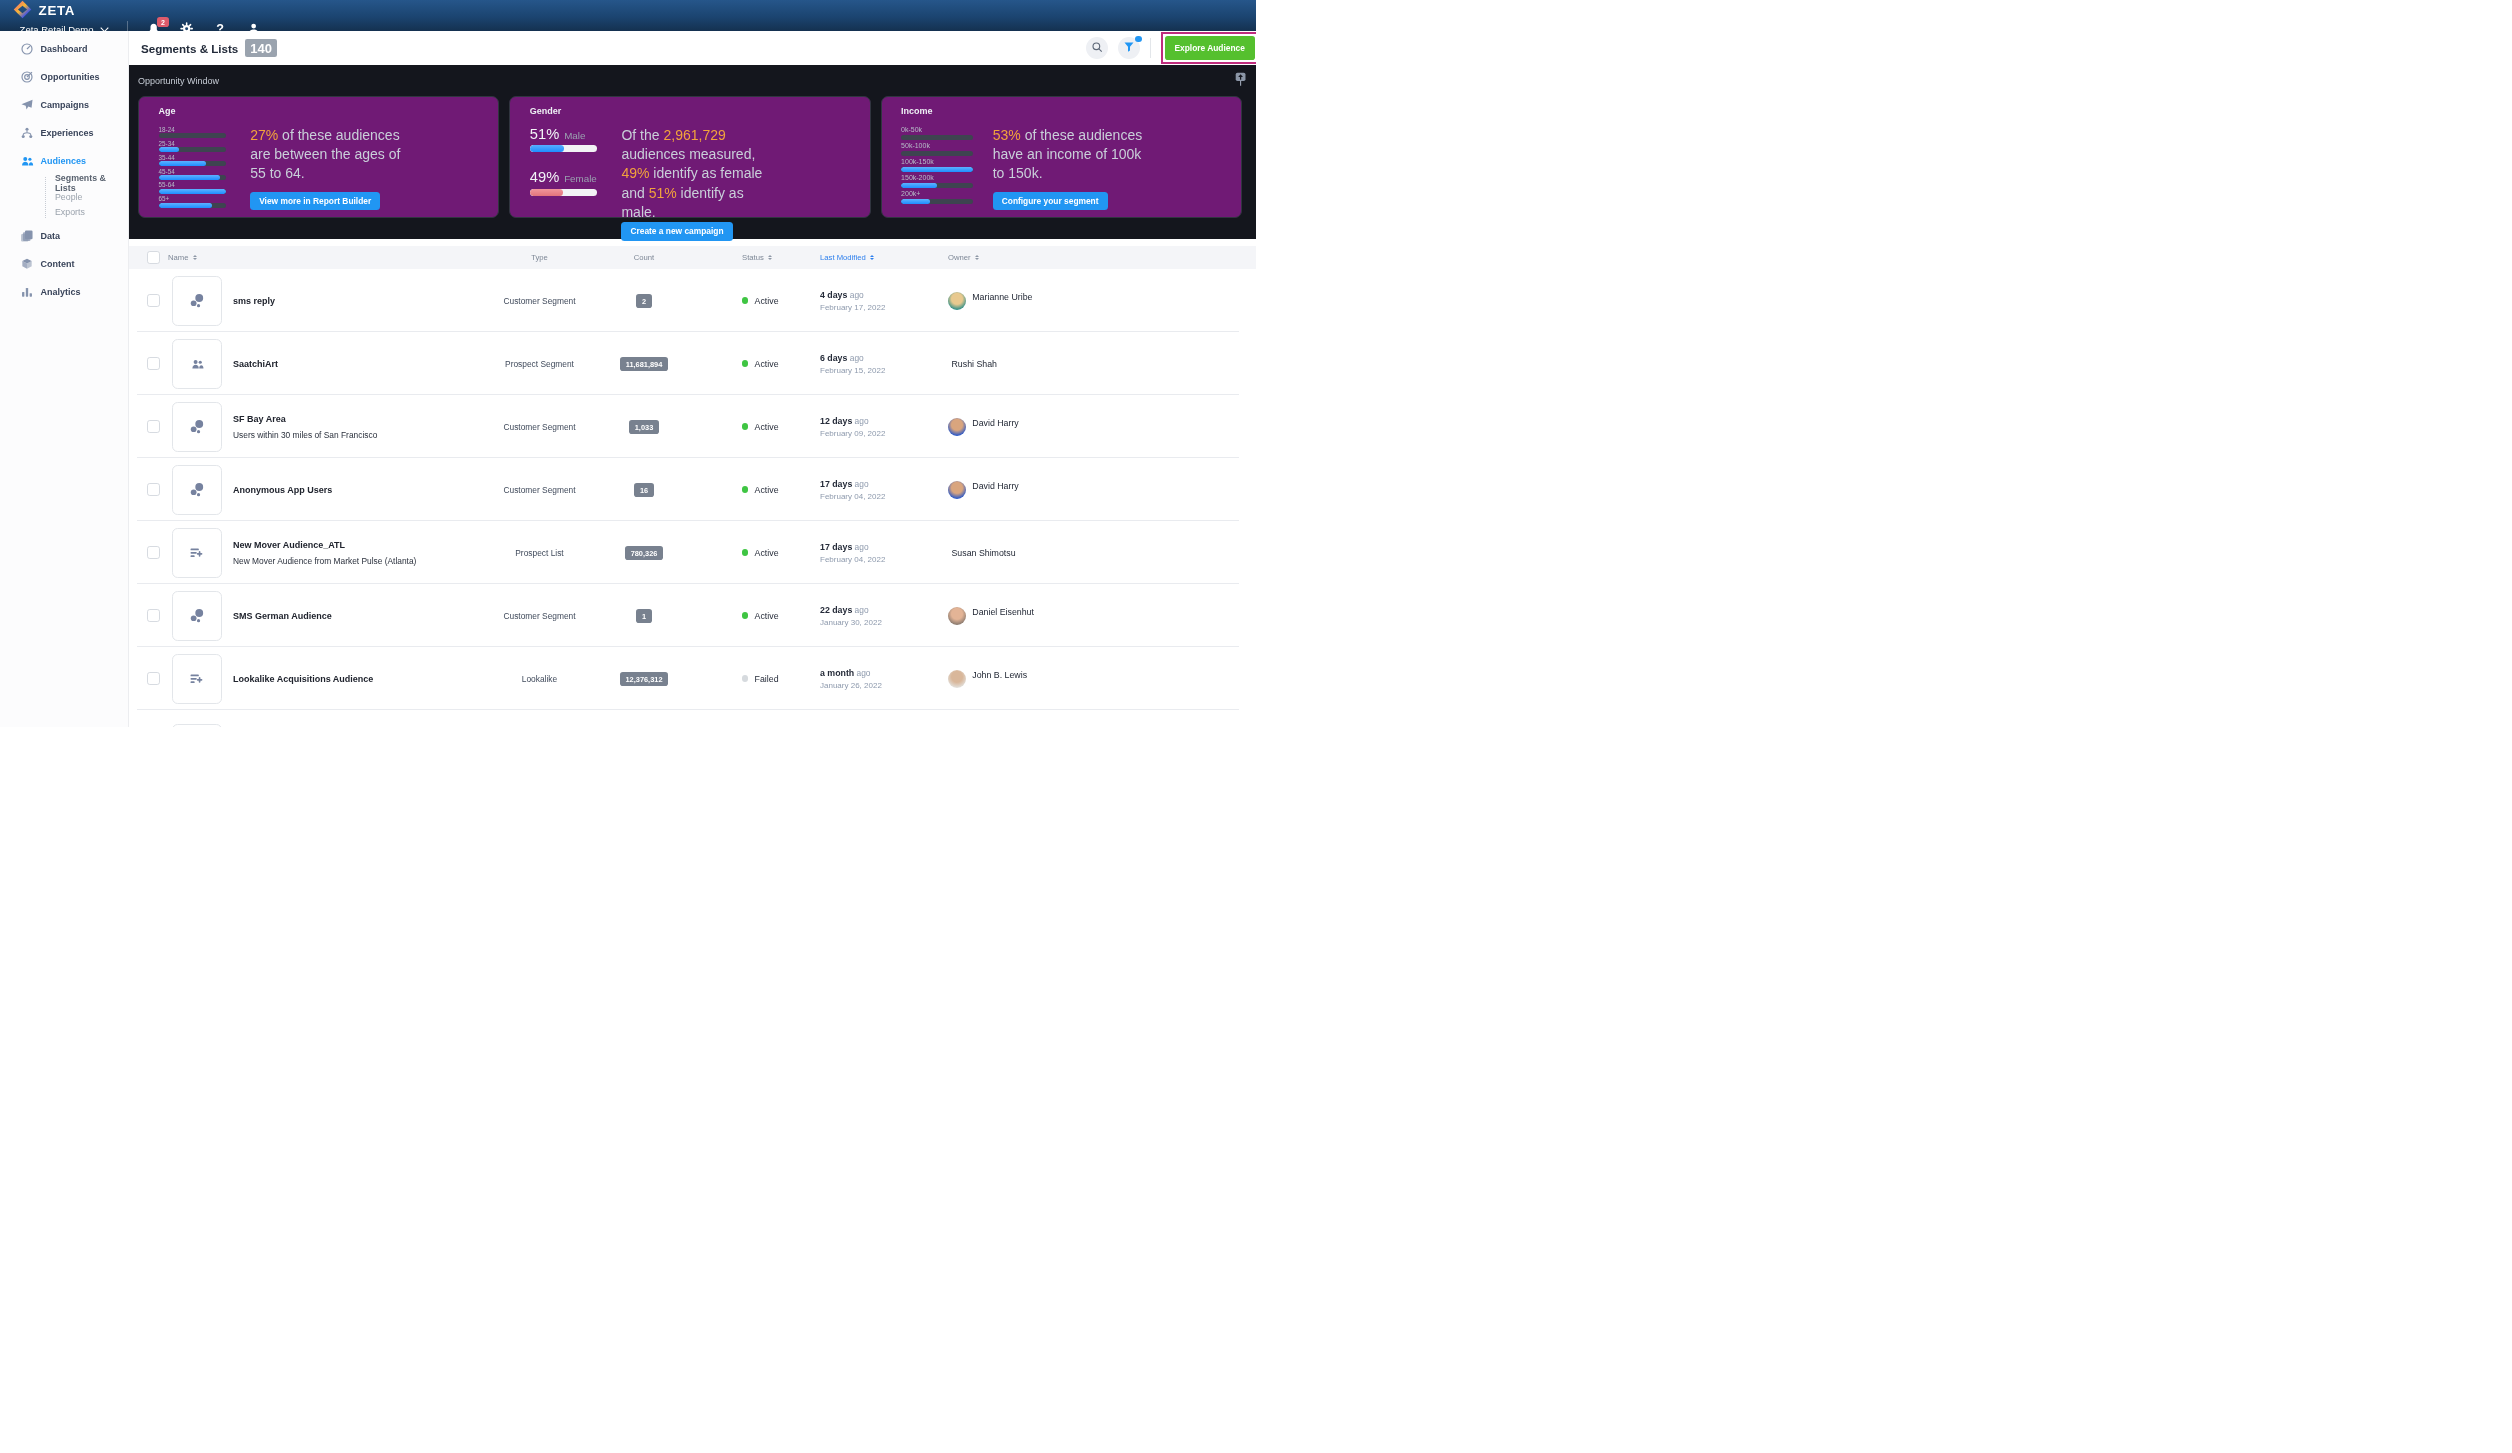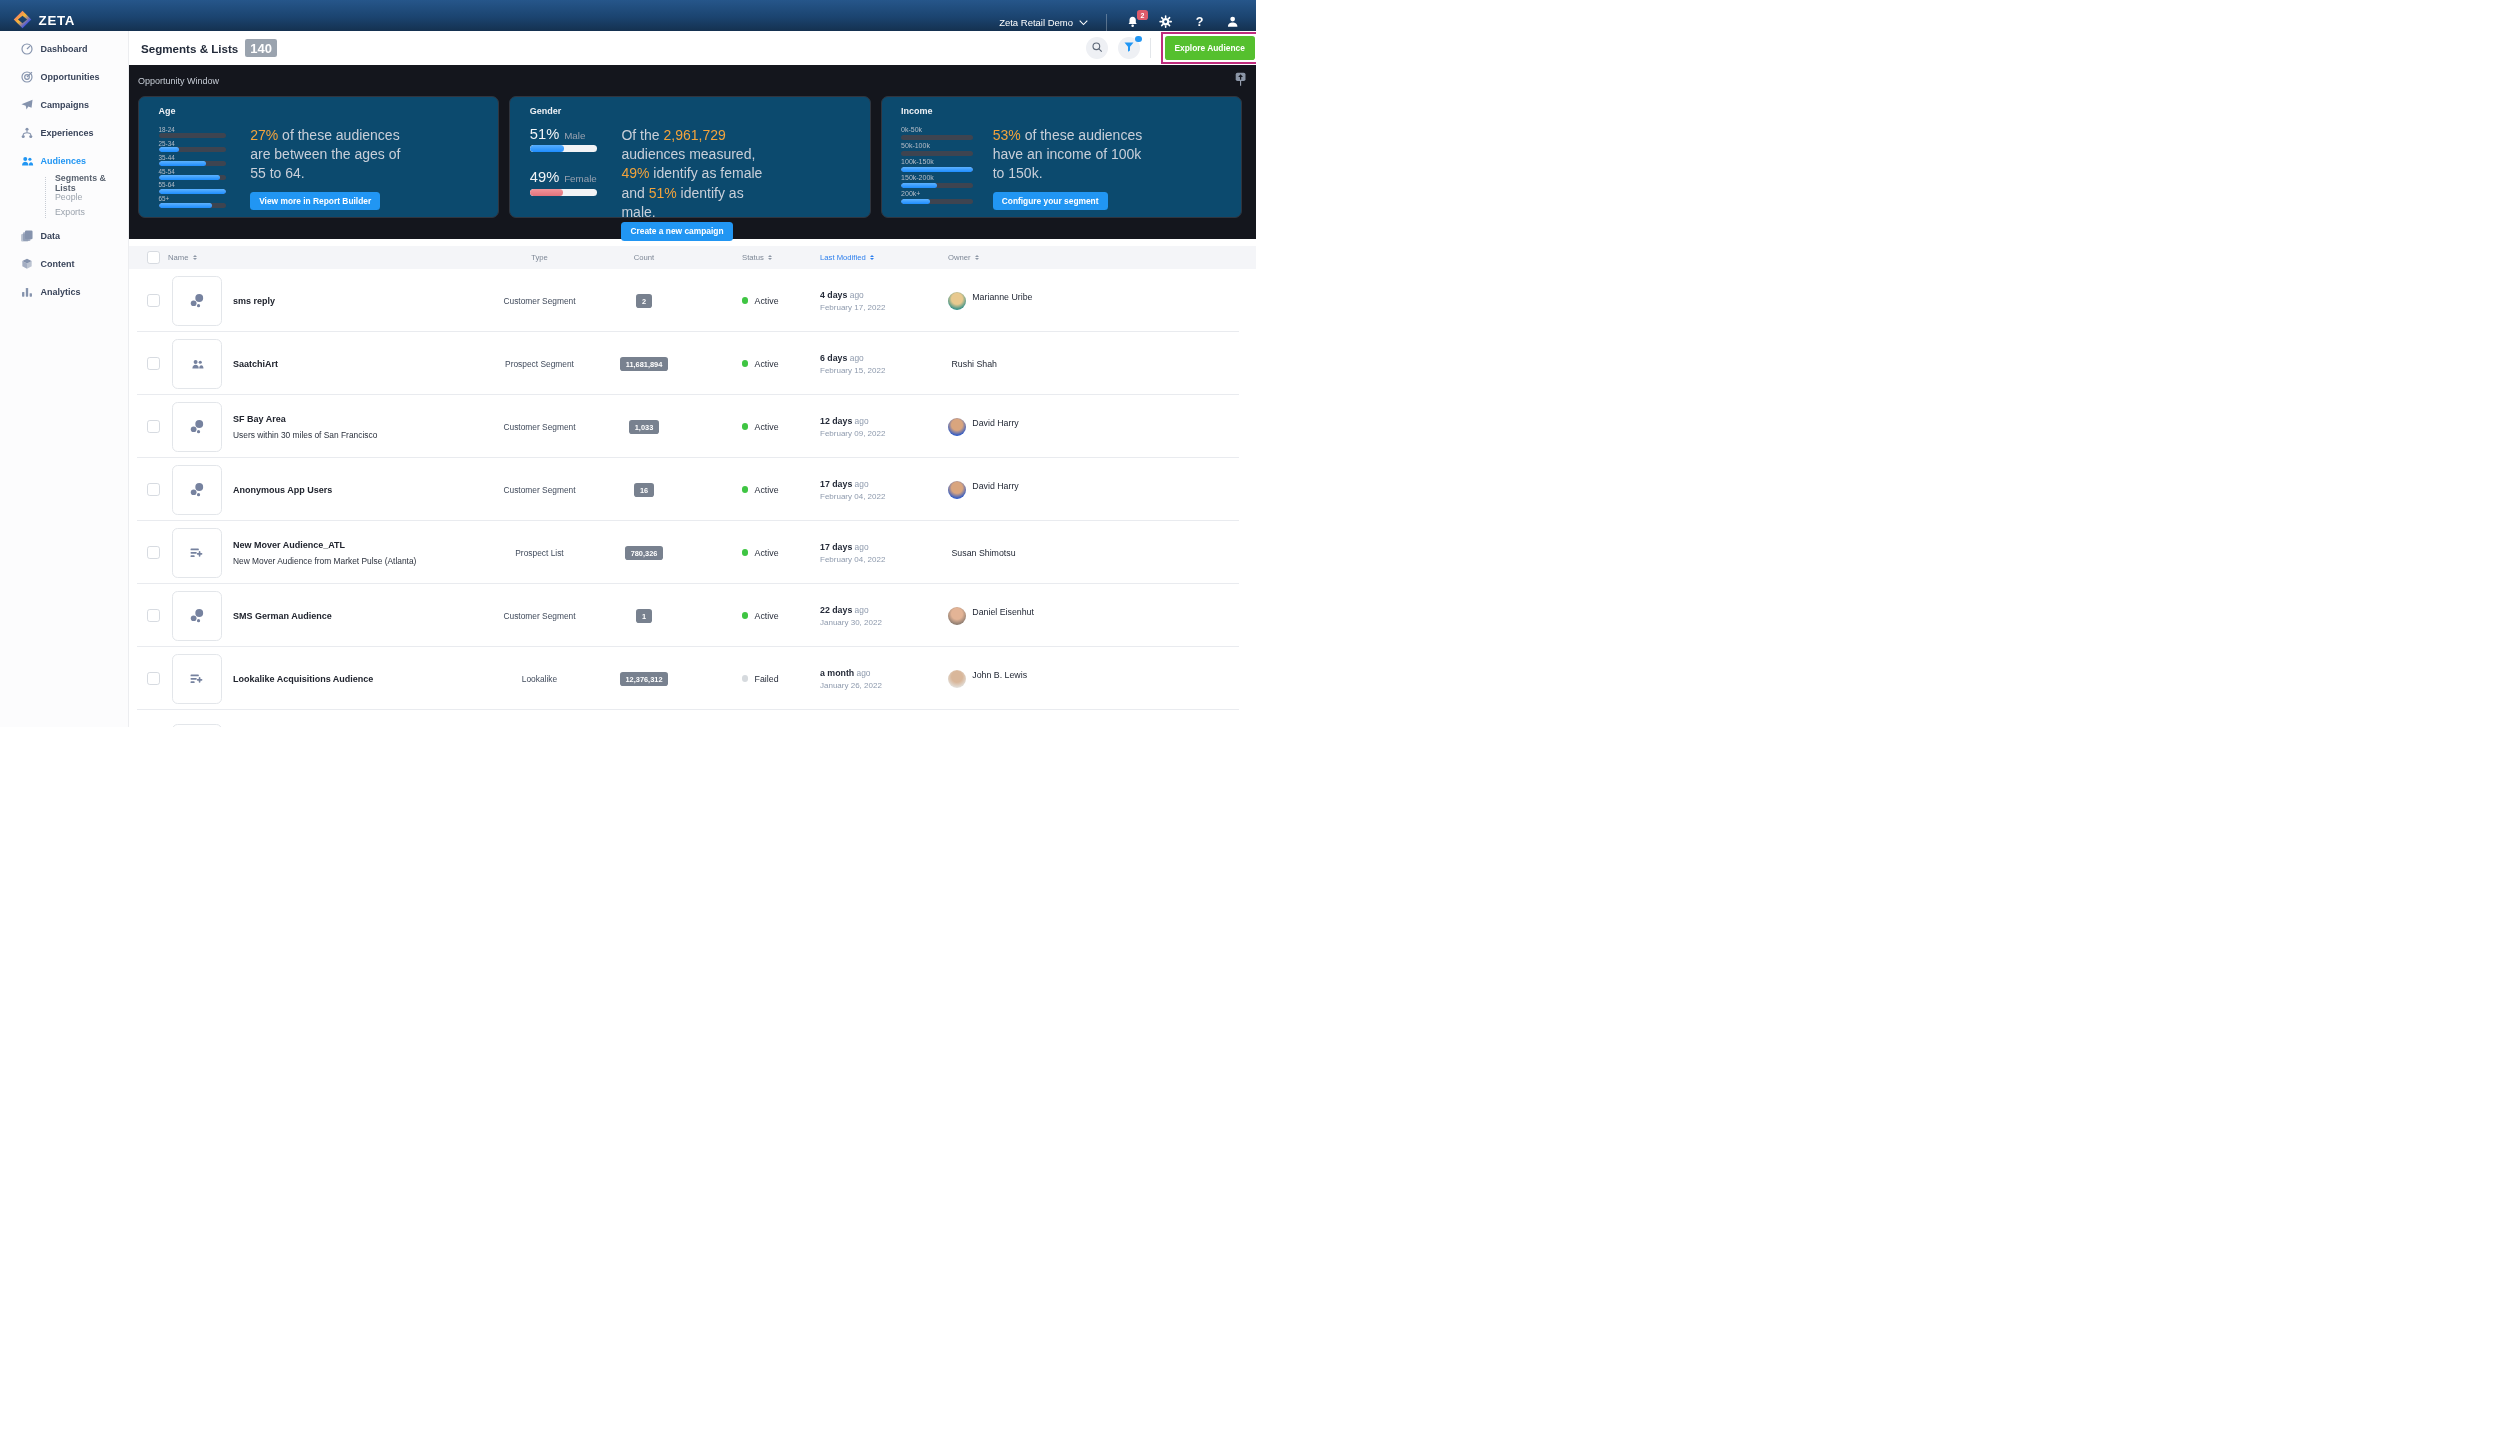--- a/index.html
+++ b/index.html
@@ -3,21 +3,21 @@
 <meta charset="utf-8">
 <style>
   * { margin:0; padding:0; box-sizing:border-box; }
   html,body { width:1256px; height:727px; overflow:hidden; background:#fff;
     font-family:"Liberation Sans","DejaVu Sans",sans-serif; }
   .page { position:relative; width:1256px; height:727px; }
 
   
   .topbar { position:absolute; top:0; left:0; right:0; height:31px;
     background:linear-gradient(180deg,#26568a 0%,#1b4470 55%,#143150 100%);
-    display:flex; align-items:flex-end; justify-content:space-between; padding:0 15.4px 0 12.6px; z-index:30;}
+    display:flex; align-items:flex-start; justify-content:space-between; padding:0 15.4px 0 12.6px; z-index:30;flex-direction:column;}
   .brand { display:flex; align-items:center; gap:7px; }
   .brand-name { color:#fff; font-size:13.3px; font-weight:bold; letter-spacing:0.7px; }
   .top-right { display:flex; align-items:center; gap:18px; }
   .account { display:flex; align-items:center; gap:6.3px; color:#fff; font-size:9.5px; cursor:pointer;margin-left:7px;}
   .vdiv { width:0.7px; height:17px; background:rgba(255,255,255,.28); }
   .icon-btn { position:relative; display:flex; align-items:center; justify-content:center; width:15.4px; height:15.4px; cursor:pointer;}
   .nbadge { position:absolute; top:-4.9px; right:-7.7px; min-width:11.2px; height:10.5px; background:#dd5b6b;
     border-radius:2.8px; color:#fff; font-size:7px; font-weight:bold; display:flex; align-items:center; justify-content:center; padding:0 2.8px;}
   .qmark { color:#fff; font-size:12.6px; font-weight:bold; }
 
@@ -47,21 +47,21 @@
   .hdr-div { width:0.7px; height:19.6px; background:#e3e6ea; }
   .annot { border:2.1px solid #bf2c7d; padding:2.1px; margin-right:-2.8px; }
   .explore-btn { height:24px; padding:0 9.8px; background:#55c02e; border:none; border-radius:2.8px;
     color:#fff; font-size:8.4px; font-weight:bold; font-family:inherit; cursor:pointer; }
 
   
   .opportunity { position:relative; height:174px; background:#14161d; padding:9px 14px 0 9px; }
   .opp-label { font-size:9px; color:#c6ccd5; }
   .collapse { position:absolute; right:9.8px; top:7px; cursor:pointer; }
   .cards { display:flex; gap:9.8px; margin-top:9.8px; }
-  .card { flex:1; height:122px; background:#0c4a6e; border:0.7px solid #30353f; border-radius:7px;
+  .card { flex:1; height:122px; background:#701a75; border:0.7px solid #30353f; border-radius:7px;
     padding:9px 11.2px 0 11.2px; color:#c9cfd9; }
   .card-title { font-size:9px; font-weight:bold; color:#eef1f5; padding-left:8.4px; }
   .card-body { display:flex; margin-top:9.8px; height:91px; }
   .cleft { width:100px; padding-left:8.4px; flex:none; }
   .cright { flex:1; display:flex; flex-direction:column; justify-content:space-between; padding-bottom:6.3px; }
   .ctext { font-size:14px; line-height:1.38; color:#c9cfd9; max-width:158px; }
   .hl { color:#f2a33c; }
   .card-btn { align-self:flex-start; background:#2196f3; border:none; border-radius:3.5px; color:#fff;
     font-size:8.4px; font-weight:bold; font-family:inherit; padding:4.2px 9px; cursor:pointer; }
   .bar-group { margin-bottom:1.4px; }

